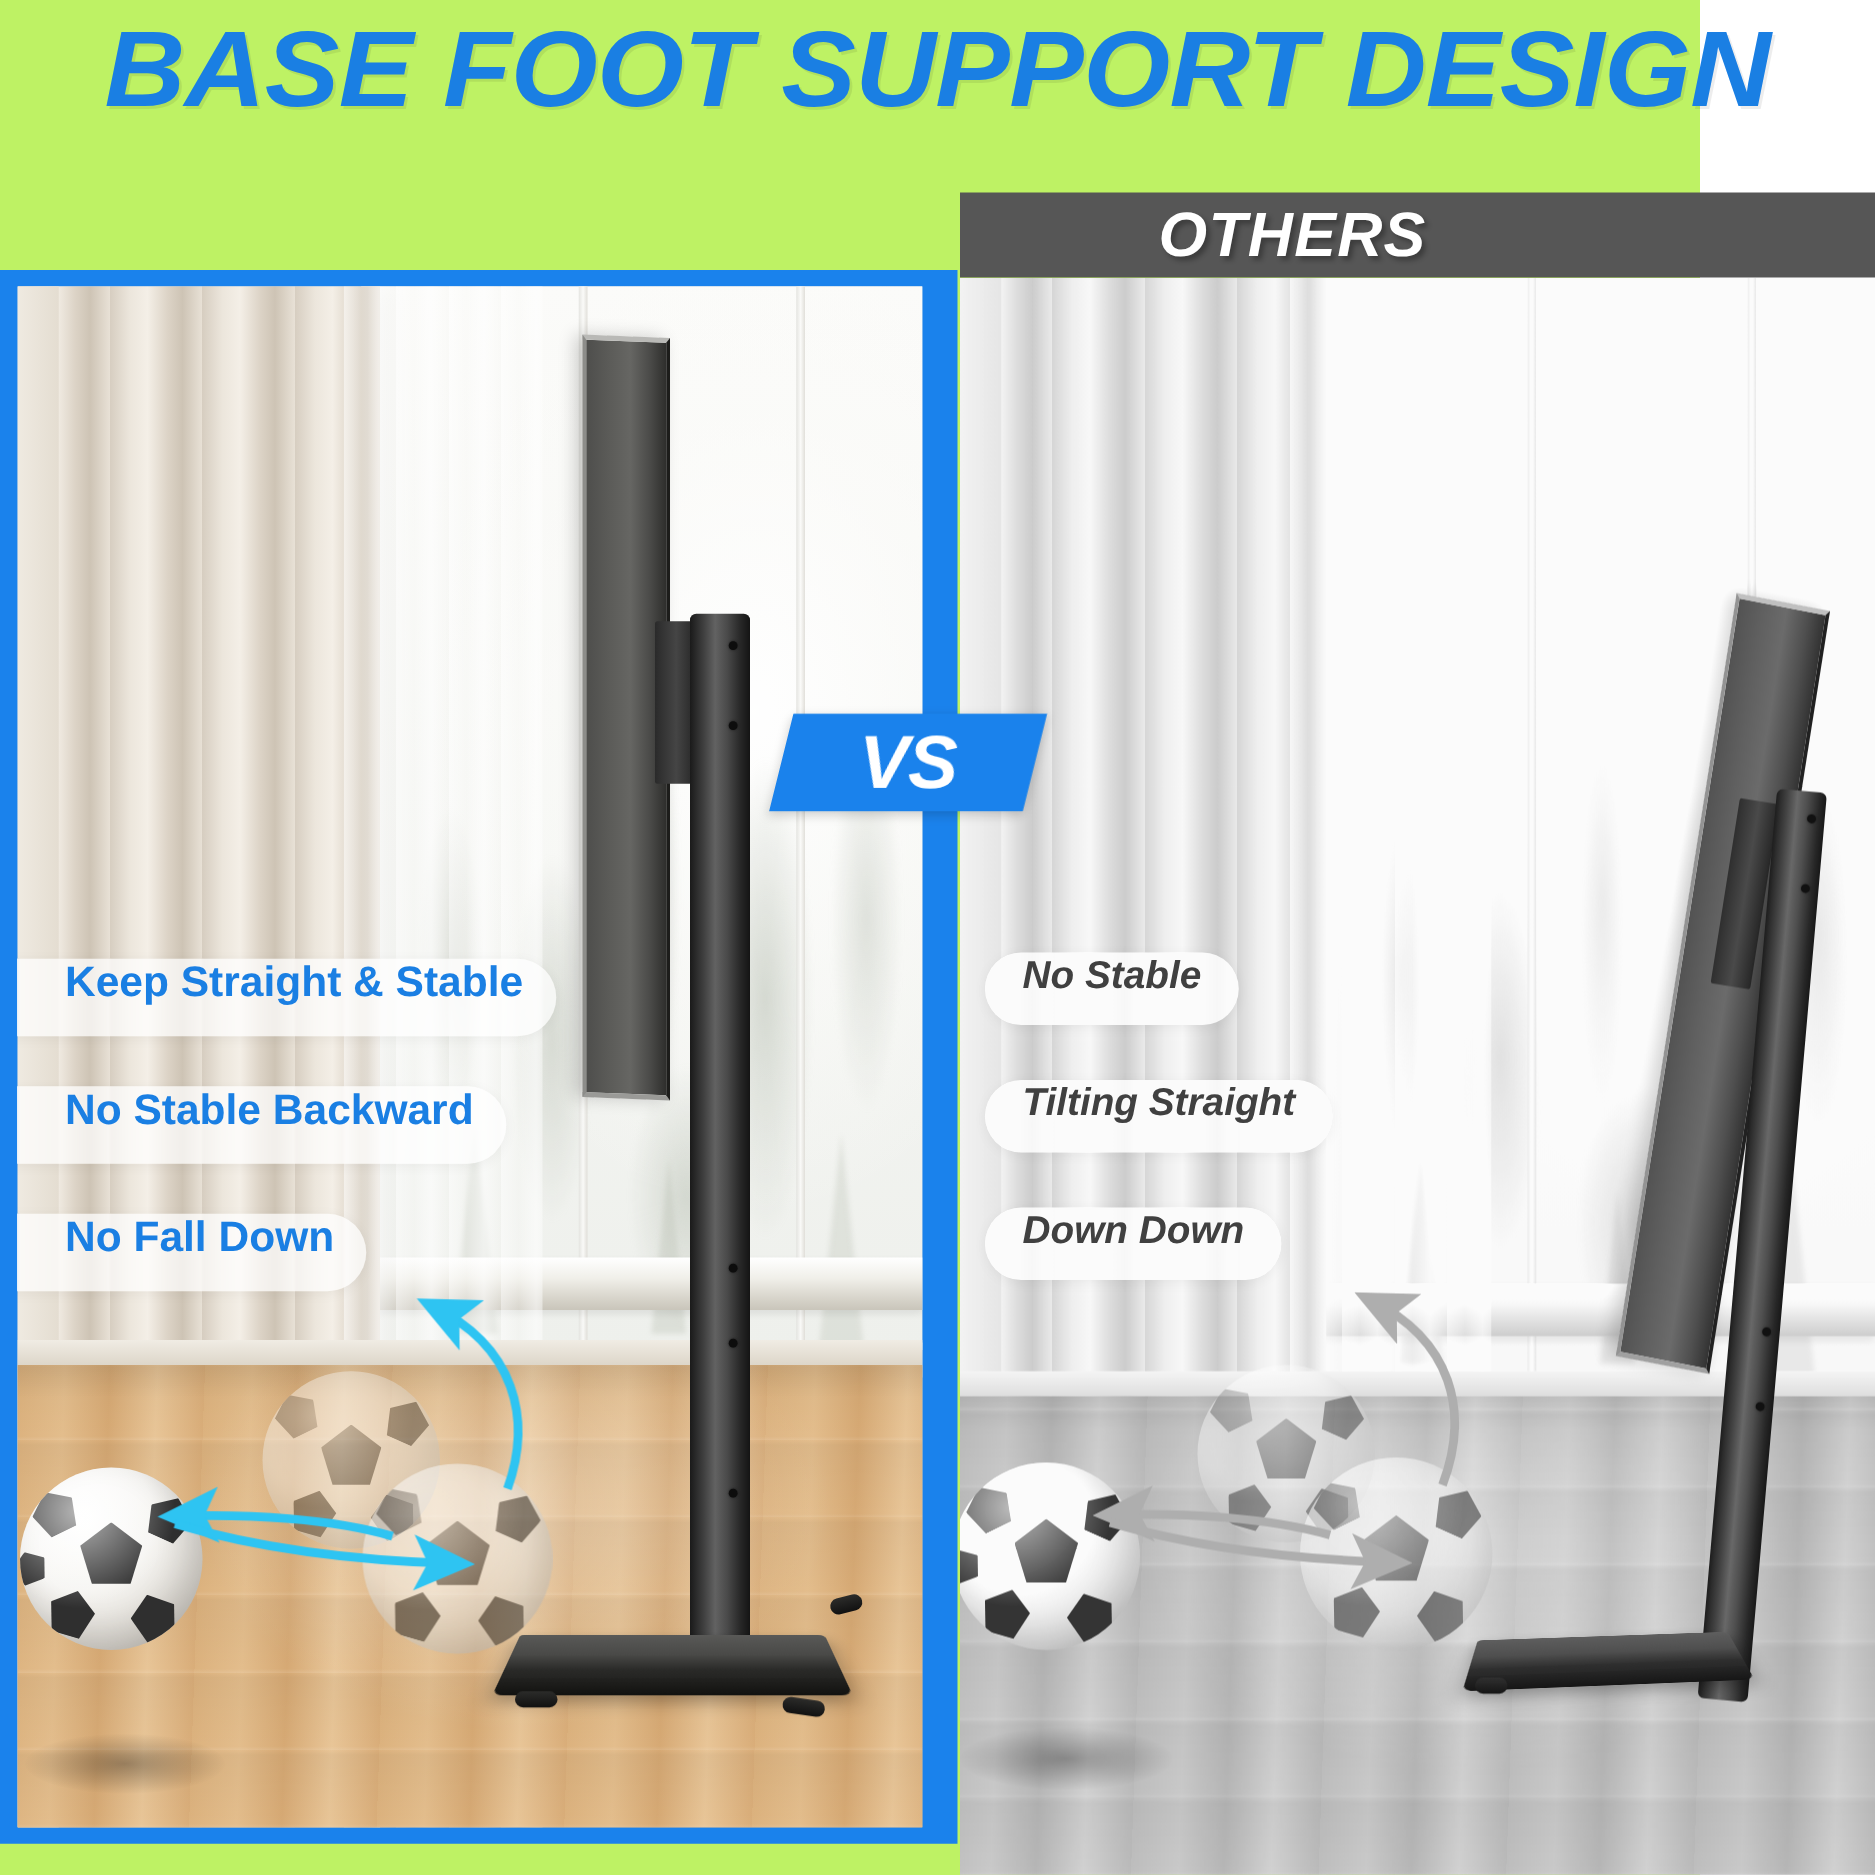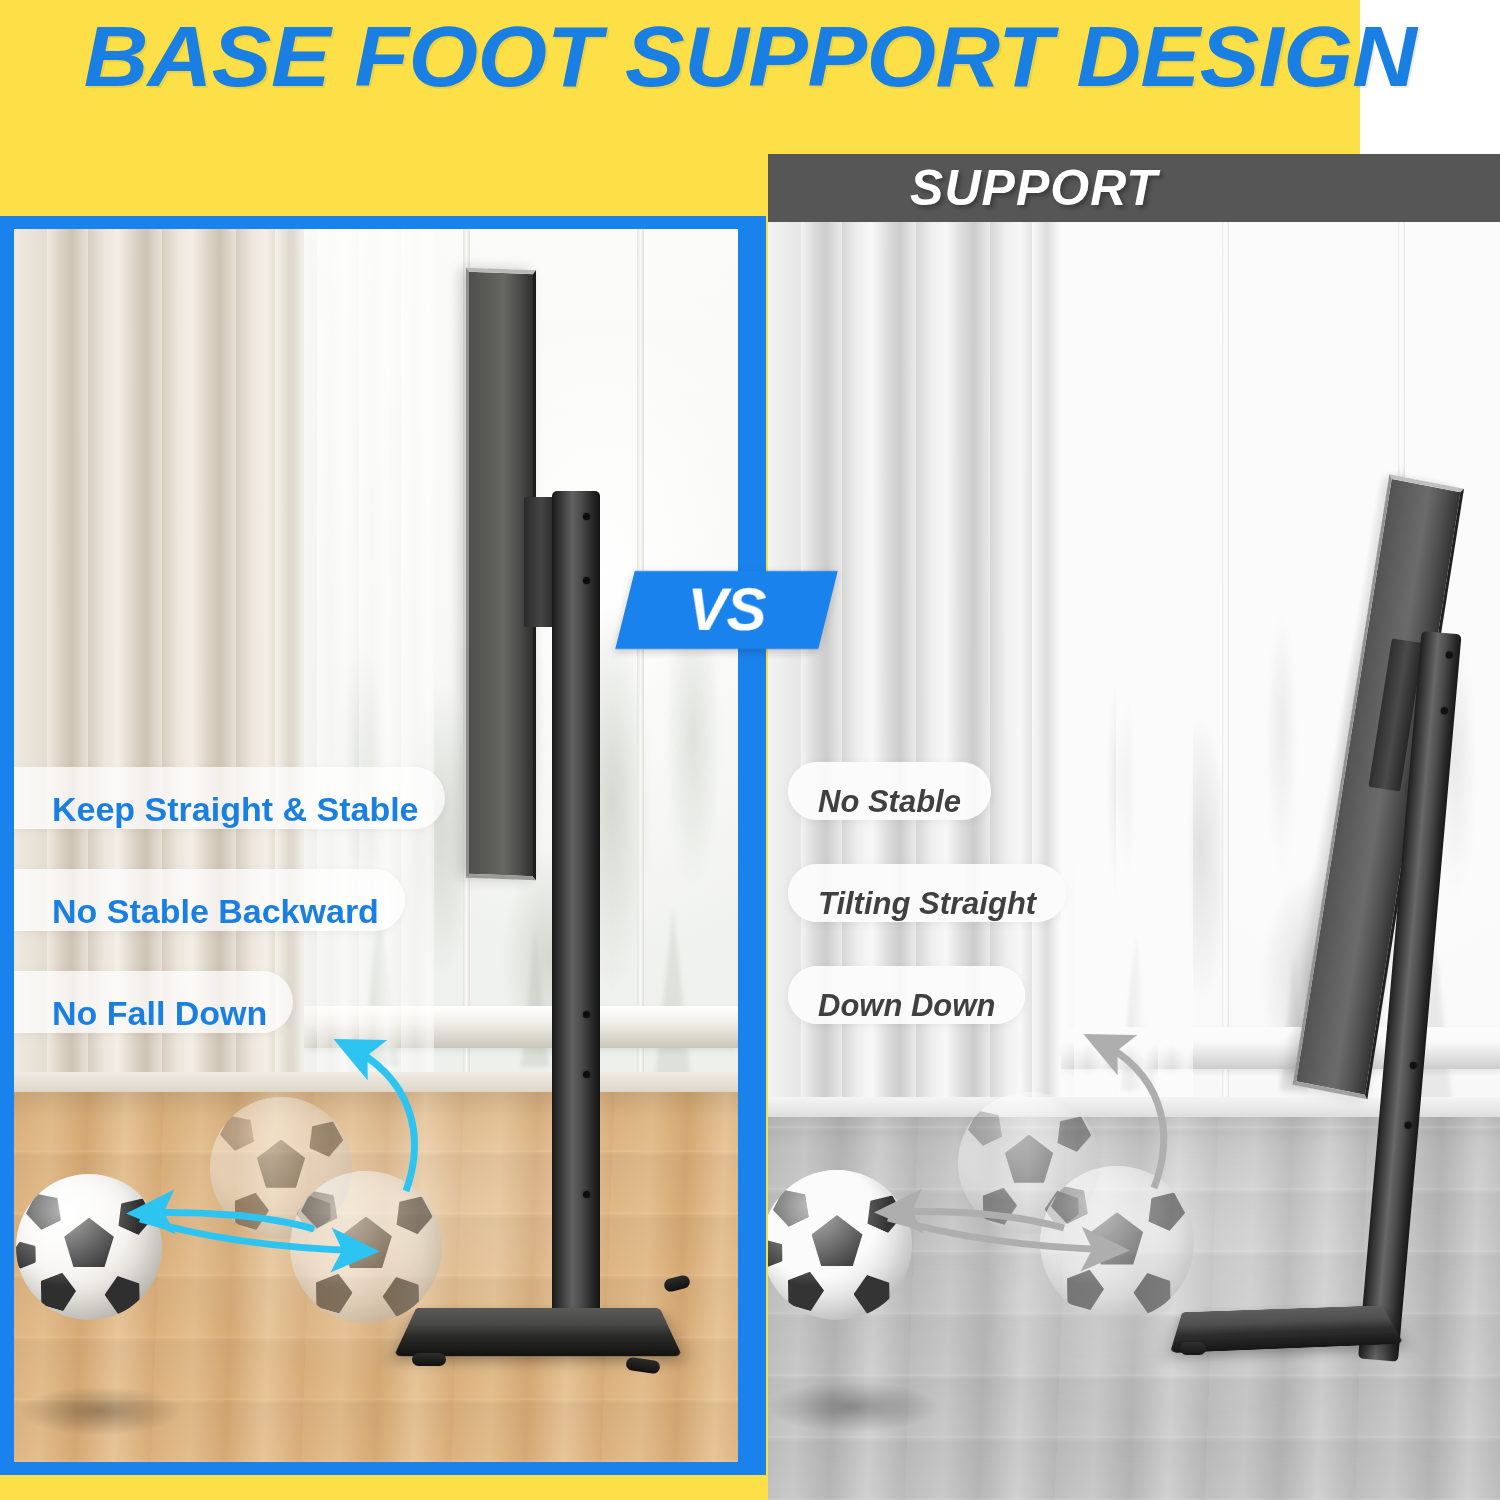--- a/index.html
+++ b/index.html
@@ -1,19 +1,19 @@
 <!DOCTYPE html>
 <html><head>
 <meta charset="utf-8">
 <style>
   * { margin:0; padding:0; box-sizing:border-box; }
   html,body { width:1500px; height:1500px; background:#ffffff; overflow:hidden; }
   body { font-family:"Liberation Sans", sans-serif; }
 
-  #root { position:relative; width:1360px; height:1500px; background:#fde047; }
+  #root { position:relative; width:1360px; height:1500px; background:#bef264; }
 
   
   .title {
     position:absolute; left:0; top:6px; width:1500px; height:100px;
     text-align:center; line-height:100px;
     font-family:"Liberation Sans", sans-serif;
     font-weight:700; font-style:italic;
     font-size:86px; letter-spacing:-0.5px;
     color:#1a7fe3;
     transform:scaleX(1.04); transform-origin:50% 50%;
@@ -220,21 +220,21 @@
   .ball-shadow { position:absolute; border-radius:50%;
                  background:radial-gradient(ellipse at 50% 50%, rgba(0,0,0,0.30) 0%, rgba(0,0,0,0) 72%); }
   .ghost { opacity:0.42; }
   .ghost2 { opacity:0.55; }
 
   
   .arrows { position:absolute; inset:0; pointer-events:none; }
 
   
   .pill {
-    position:absolute; display:flex; align-items:flex-end;
+    position:absolute; display:flex; align-items:flex-start;
     background:rgba(255,255,255,0.72);
     backdrop-filter:blur(1px);
     font-weight:700; white-space:nowrap;
   }
   .pill-left {
     left:-14px; padding:0 26px 0 52px; height:62px;
     border-radius:0 32px 32px 0;
     color:#1a7fe3; font-size:34px;
     box-shadow:0 2px 10px rgba(0,0,0,0.05);
   }
@@ -265,21 +265,21 @@
 </style>
 </head>
 <body>
 
 <div id="root">
 
   <div class="title">BASE FOOT SUPPORT DESIGN</div>
 
 
   <div class="banner-others">
-    <div class="btxt">SUPPORT</div>
+    <div class="btxt">OTHERS</div>
   </div>
 
   <div class="panel-left">
     <div class="photo">
       <div class="scene">
         <div class="wall"></div>
         <div class="window"></div>
         <div class="foliage"></div>
         <div class="tree t1"></div>
         <div class="tree t2"></div>

